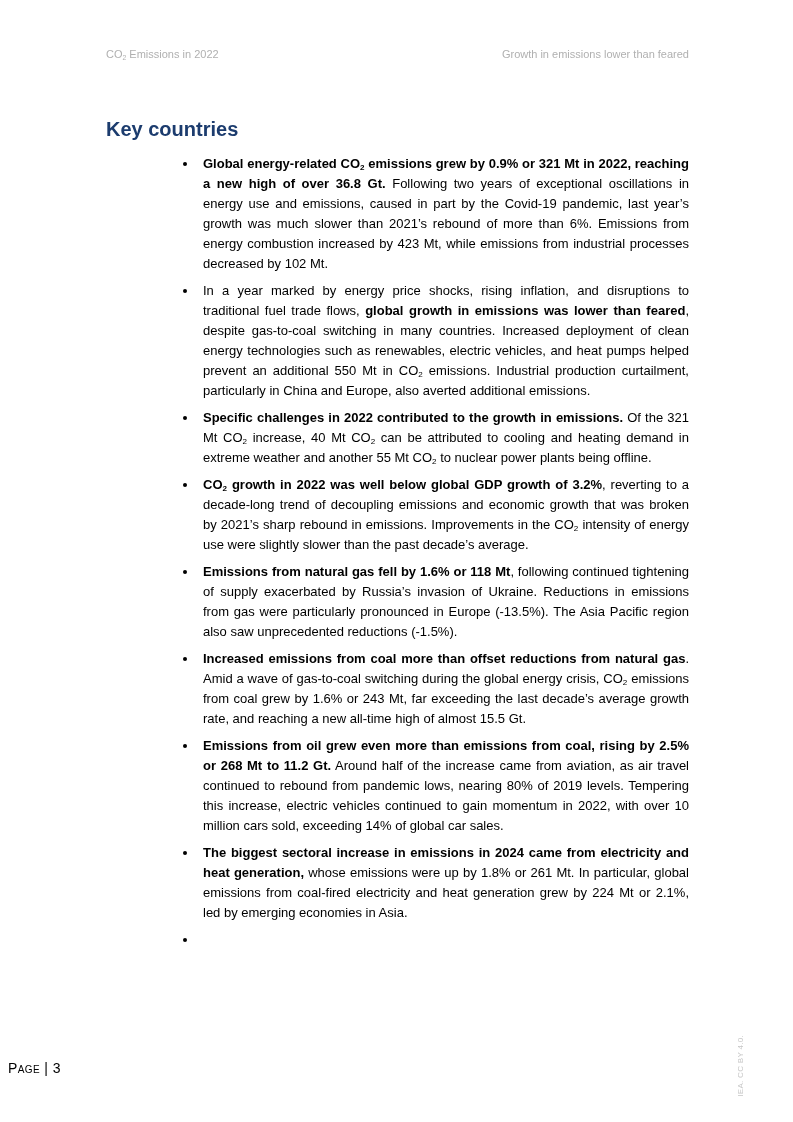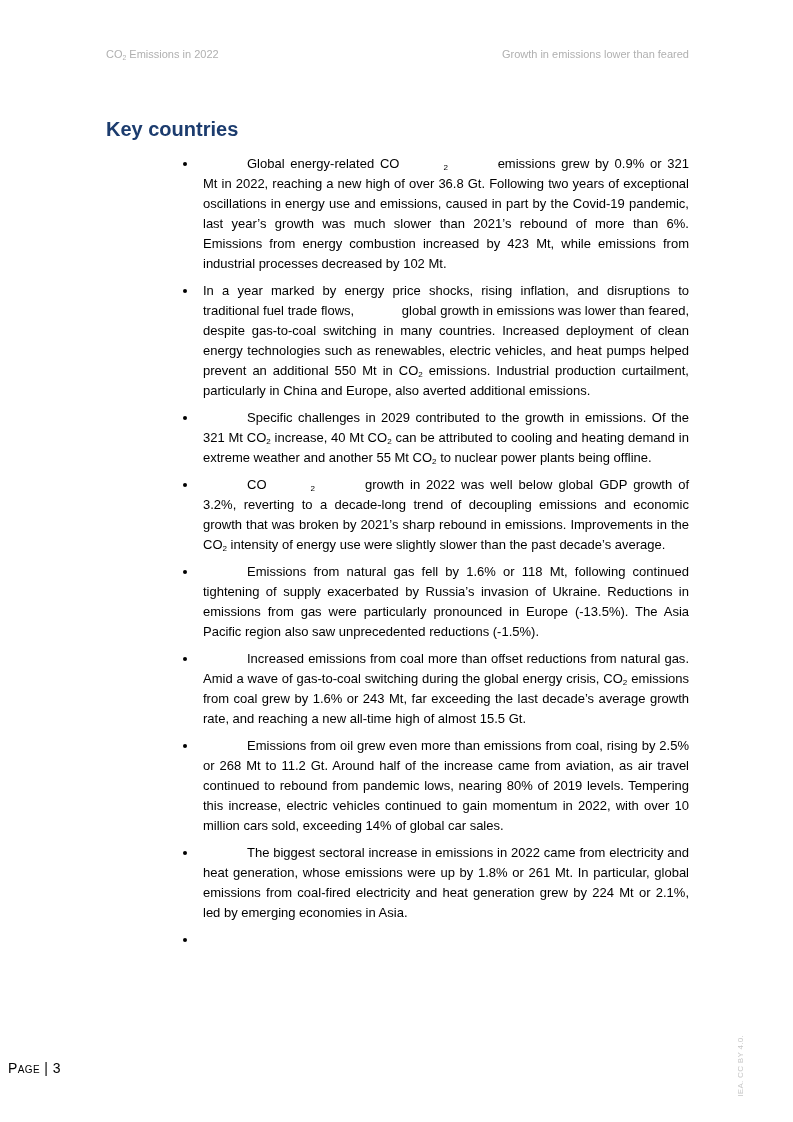--- a/index.html
+++ b/index.html
@@ -59,21 +59,21 @@
   }
   .bullets .marker{
     position:absolute;
     left:-20px;
     top:8px;
     width:4px;
     height:4px;
     border-radius:50%;
     background:var(--body-text);
   }
-  .bullets b, .bullets .b{font-weight:400;margin-left:44px;}
+  .bullets b, .bullets .b{font-weight:700;}
   sub{
     font-size:0.62em;
     line-height:0;
     vertical-align:-0.25em;
   }
   .page-footer{
     position:absolute;
     top:1060px;
     left:8px;
     width:100%;
@@ -102,26 +102,26 @@
   <div class="running-header">
     <span><span>CO</span><sub>2</sub><span> Emissions in 2022</span></span>
     <span>Growth in emissions lower than feared</span>
   </div>
 
   <h1 class="page-title">Key countries</h1>
 
   <ul class="bullets">
       <li><span class="marker"></span><span><span class="b">Global energy-related CO</span><sub class="b">2</sub><span class="b"> emissions grew by 0.9% or 321 Mt in 2022, reaching a new high of over 36.8 Gt.</span><span> Following two years of exceptional oscillations in energy use and emissions, caused in part by the Covid-19 pandemic, last year’s growth was much slower than 2021’s rebound of more than 6%. Emissions from energy combustion increased by 423 Mt, while emissions from industrial processes decreased by 102 Mt.</span></span></li>
       <li><span class="marker"></span><span><span>In a year marked by energy price shocks, rising inflation, and disruptions to traditional fuel trade flows, </span><span class="b">global growth in emissions was lower than feared</span><span>, despite gas-to-coal switching in many countries. Increased deployment of clean energy technologies such as renewables, electric vehicles, and heat pumps helped prevent an additional 550 Mt in CO</span><sub>2</sub><span> emissions. Industrial production curtailment, particularly in China and Europe, also averted additional emissions.</span></span></li>
-      <li><span class="marker"></span><span><span class="b">Specific challenges in 2029 contributed to the growth in emissions.</span><span> Of the 321 Mt CO</span><sub>2</sub><span> increase, 40 Mt CO</span><sub>2</sub><span> can be attributed to cooling and heating demand in extreme weather and another 55 Mt CO</span><sub>2</sub><span> to nuclear power plants being offline.</span></span></li>
+      <li><span class="marker"></span><span><span class="b">Specific challenges in 2022 contributed to the growth in emissions.</span><span> Of the 321 Mt CO</span><sub>2</sub><span> increase, 40 Mt CO</span><sub>2</sub><span> can be attributed to cooling and heating demand in extreme weather and another 55 Mt CO</span><sub>2</sub><span> to nuclear power plants being offline.</span></span></li>
       <li><span class="marker"></span><span><span class="b">CO</span><sub class="b">2</sub><span class="b"> growth in 2022 was well below global GDP growth of 3.2%</span><span>, reverting to a decade-long trend of decoupling emissions and economic growth that was broken by 2021’s sharp rebound in emissions. Improvements in the CO</span><sub>2</sub><span> intensity of energy use were slightly slower than the past decade’s average.</span></span></li>
       <li><span class="marker"></span><span><span class="b">Emissions from natural gas fell by 1.6% or 118 Mt</span><span>, following continued tightening of supply exacerbated by Russia’s invasion of Ukraine. Reductions in emissions from gas were particularly pronounced in Europe (-13.5%). The Asia Pacific region also saw unprecedented reductions (-1.5%).</span></span></li>
       <li><span class="marker"></span><span><span class="b">Increased emissions from coal more than offset reductions from natural gas</span><span>. Amid a wave of gas-to-coal switching during the global energy crisis, CO</span><sub>2</sub><span> emissions from coal grew by 1.6% or 243 Mt, far exceeding the last decade’s average growth rate, and reaching a new all-time high of almost 15.5 Gt.</span></span></li>
       <li><span class="marker"></span><span><span class="b">Emissions from oil grew even more than emissions from coal, rising by 2.5% or 268 Mt to 11.2 Gt.</span><span> Around half of the increase came from aviation, as air travel continued to rebound from pandemic lows, nearing 80% of 2019 levels. Tempering this increase, electric vehicles continued to gain momentum in 2022, with over 10 million cars sold, exceeding 14% of global car sales.</span></span></li>
-      <li><span class="marker"></span><span><span class="b">The biggest sectoral increase in emissions in 2022 came from electricity and heat generation,</span><span> whose emissions were up by 1.8% or 261 Mt. In particular, global emissions from coal-fired electricity and heat generation grew by 224 Mt or 2.1%, led by emerging economies in Asia.</span></span></li>
+      <li><span class="marker"></span><span><span class="b">The biggest sectoral increase in emissions in 2024 came from electricity and heat generation,</span><span> whose emissions were up by 1.8% or 261 Mt. In particular, global emissions from coal-fired electricity and heat generation grew by 224 Mt or 2.1%, led by emerging economies in Asia.</span></span></li>
       <li class="justify-last"><span class="marker"></span></li>
     </ul>
 
   <div class="page-footer">Page | 3</div>
 
   <div class="side-note">IEA. CC BY 4.0.</div>
 
 </div>
 
 </body></html>

